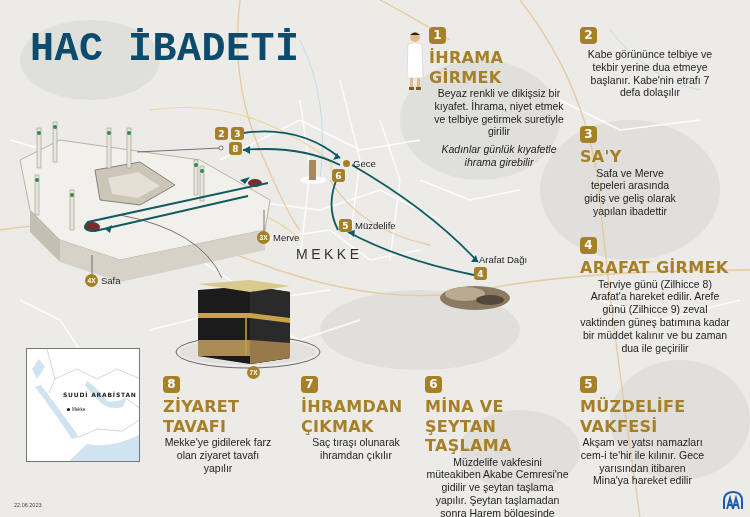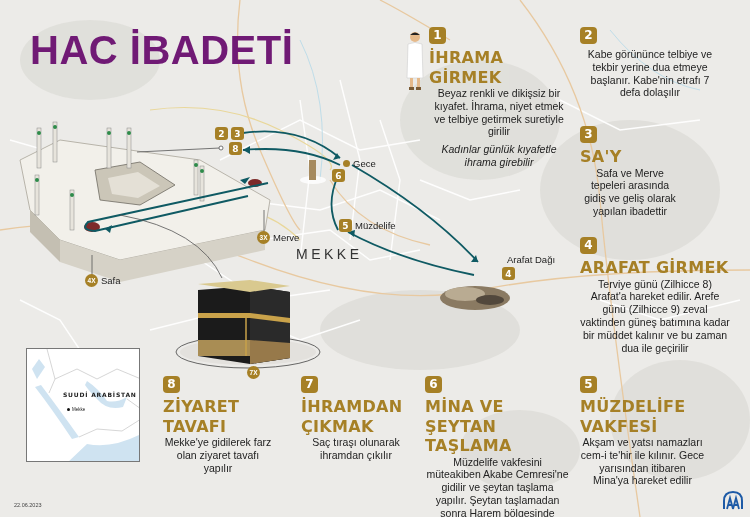--- a/index.html
+++ b/index.html
@@ -6,23 +6,23 @@
   html, body { width: 750px; height: 517px; overflow: hidden; }
   body {
     position: relative;
     background: #ecebe8;
     font-family: "Liberation Sans", "DejaVu Sans", sans-serif;
     color: #222;
   }
   .map-bg { position: absolute; left: 0; top: 0; width: 750px; height: 517px; }
   .title {
     position: absolute; left: 30px; top: 30px;
-    font-family: Liberation Sans, sans-serif;
+    font-family: Liberation Mono, monospace;
     font-weight: bold; font-size: 40px; letter-spacing: 0.5px;
-    color: #701a75; line-height: 1;
+    color: #0c4a6e; line-height: 1;
   }
   .step { position: absolute; font-size: 10.5px; line-height: 1.22; color: #222; }
   .badge {
     display: inline-flex; align-items: center; justify-content: center;
     width: 17px; height: 17px; border-radius: 4px;
     background: #a68026; color: #fff; font-weight: bold; font-size: 12px;
     font-family: "DejaVu Sans", sans-serif;
   }
   .step .badge { margin-bottom: 4px; }
   .step-title {
@@ -252,21 +252,21 @@
   <span class="dot"></span>
   <span>Gece</span>
 </div>
 <div class="pin" style="left:332px;top:169px">
   <span class="badge">6</span>
 </div>
 <div class="pin" style="left:339px;top:219px">
   <span class="badge">5</span>
   <span>Müzdelife</span>
 </div>
-<div class="pin" style="left:502px;top:259px;flex-direction:column;align-items:flex-start;gap:0">
+<div class="pin" style="left:474px;top:259px;flex-direction:column;align-items:flex-start;gap:0">
   <span style="position:absolute;left:5px;top:-5px;white-space:nowrap">Arafat Dağı</span>
   <span class="badge" style="margin-top:8px">4</span>
 </div>
 <div class="pin" style="left:257px;top:231px">
   <span class="round">3X</span>
   <span>Merve</span>
 </div>
 <div class="pin" style="left:85px;top:274px">
   <span class="round">4X</span>
   <span>Safa</span>

